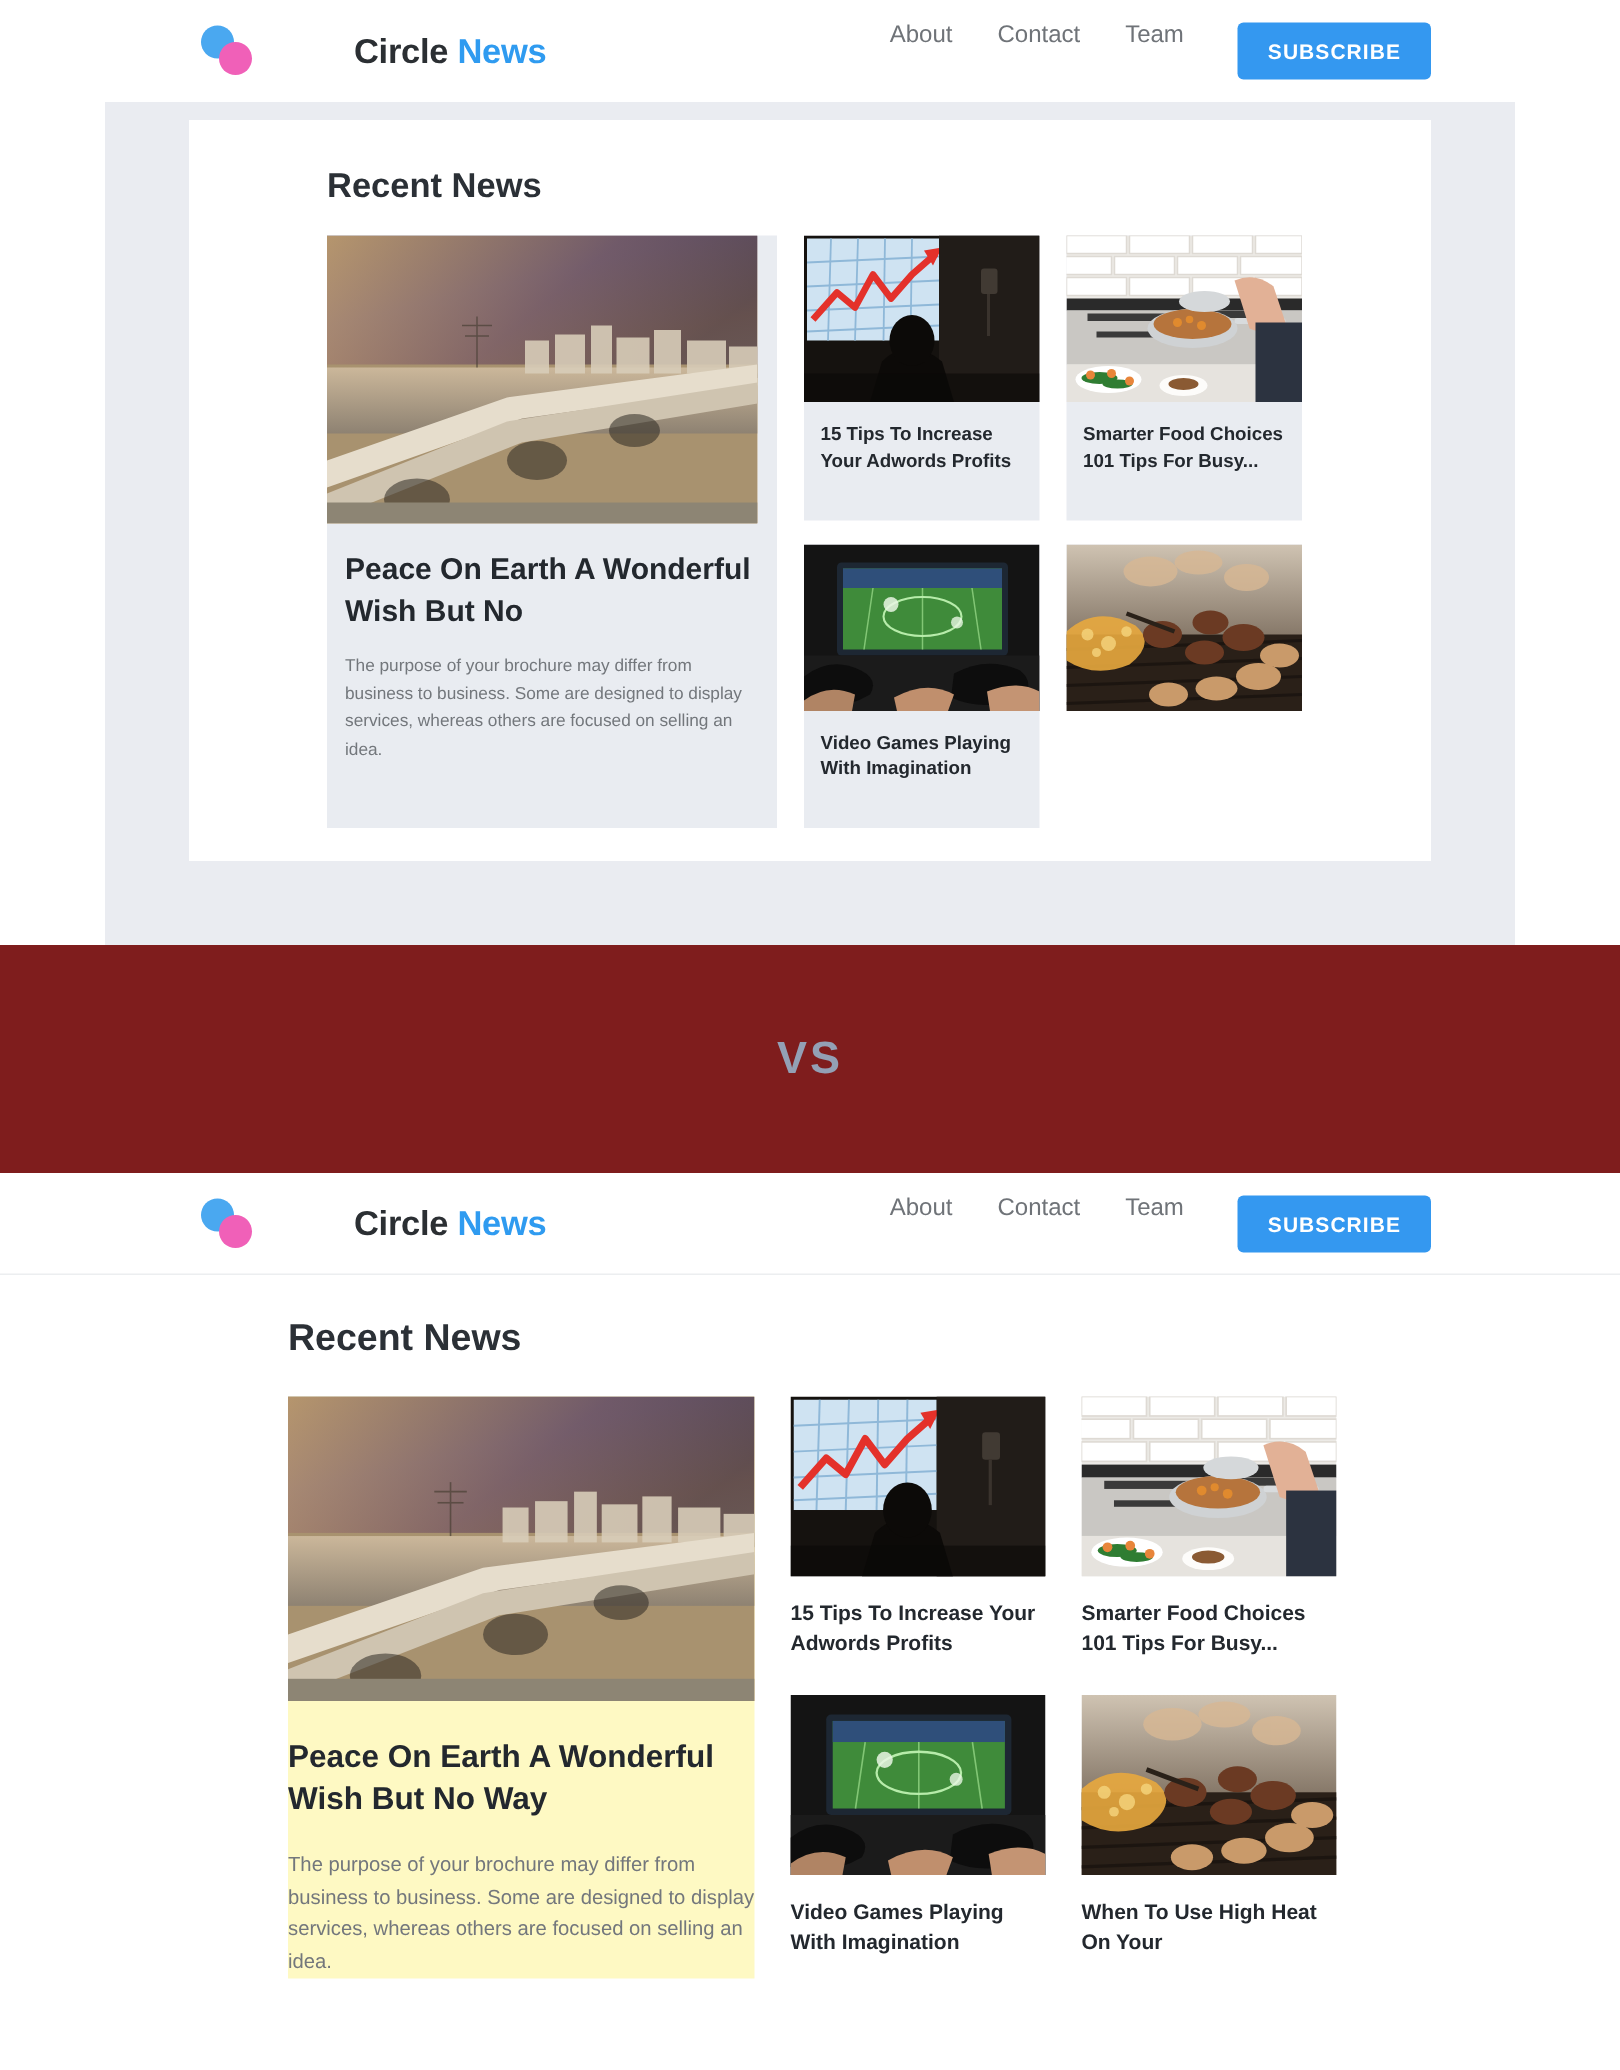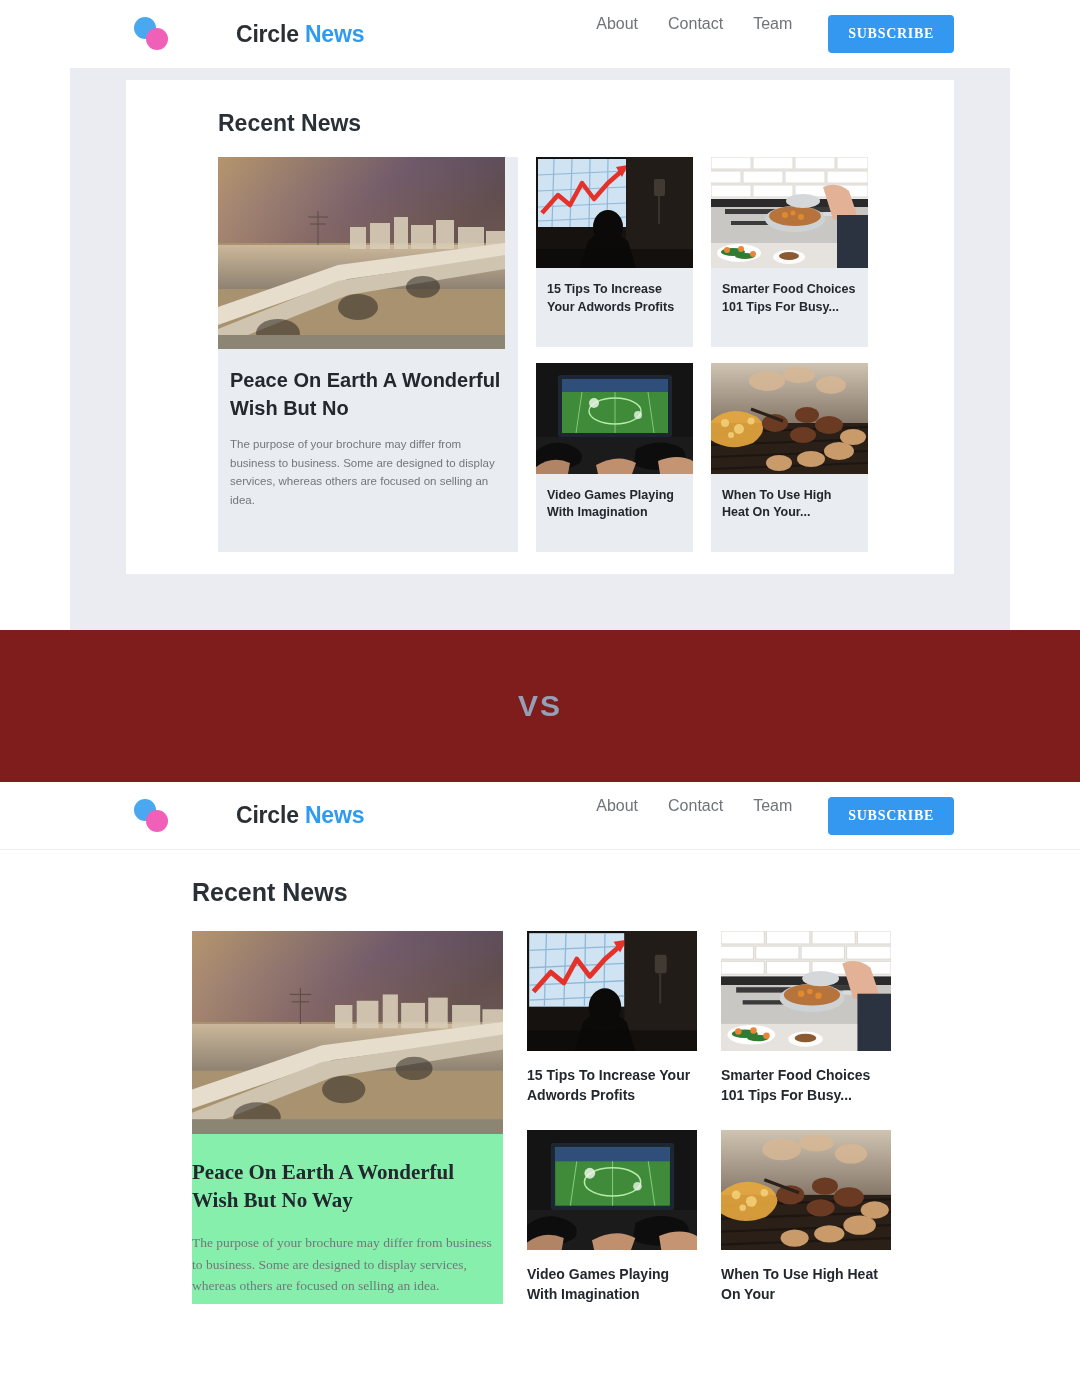--- a/index.html
+++ b/index.html
@@ -64,21 +64,21 @@
     font-size: 16px;
     color: #6f7378;
     text-decoration: none;
     white-space: nowrap;
   }
   .subscribe-btn {
     background: #3498f0;
     color: #ffffff;
     border: none;
     border-radius: 4px;
-    font-family: Liberation Serif, serif;
+    font-family: Liberation Sans, sans-serif;
     font-size: 14px;
     font-weight: bold;
     letter-spacing: 0.7px;
     padding: 11px 20px;
     cursor: pointer;
     margin-left: 6px;
   }
   .variant-a-wrap {
     width: 940px;
     margin: 0;
@@ -170,21 +170,21 @@
     font-size: 25px;
     font-weight: bold;
     color: #2b3036;
     margin: 0 0 24px 192px;
   }
   .news-grid-b {
     display: flex;
     gap: 24px;
     padding-left: 192px;
   }
-  .featured-card-b { width: 311px; flex: 0 0 auto; background: #86efac; font-family: Liberation Serif, serif; }
+  .featured-card-b { width: 311px; flex: 0 0 auto; background: #fef9c3; }
   .featured-img-b { width: 311px; height: 203px; display: block; }
   .featured-body-b { padding: 24px 0 0 0; }
   .featured-title-b {
     font-size: 21px;
     font-weight: bold;
     color: #23282e;
     line-height: 1.35;
     margin-bottom: 17px;
   }
   .featured-desc-b {
@@ -422,21 +422,20 @@
                 <ellipse cx="68" cy="100" rx="13" ry="8"></ellipse>
                 <ellipse cx="142" cy="74" rx="13" ry="8"></ellipse>
               </g>
               <g fill="#d8b894" opacity="0.8">
                 <ellipse cx="56" cy="18" rx="18" ry="10"></ellipse>
                 <ellipse cx="88" cy="12" rx="16" ry="8"></ellipse>
                 <ellipse cx="120" cy="22" rx="15" ry="9"></ellipse>
               </g>
               <path d="M40 46 L72 58" stroke="#2a2119" stroke-width="3"></path>
             </svg>
-            <h4 class="small-card-title">When To Use High Heat On Your...</h4>
           </article>
         </div>
 
       </div>
     </div>
   </div>
 </div>
 
 <div class="vs-divider">
   <span class="vs-text">VS</span>

